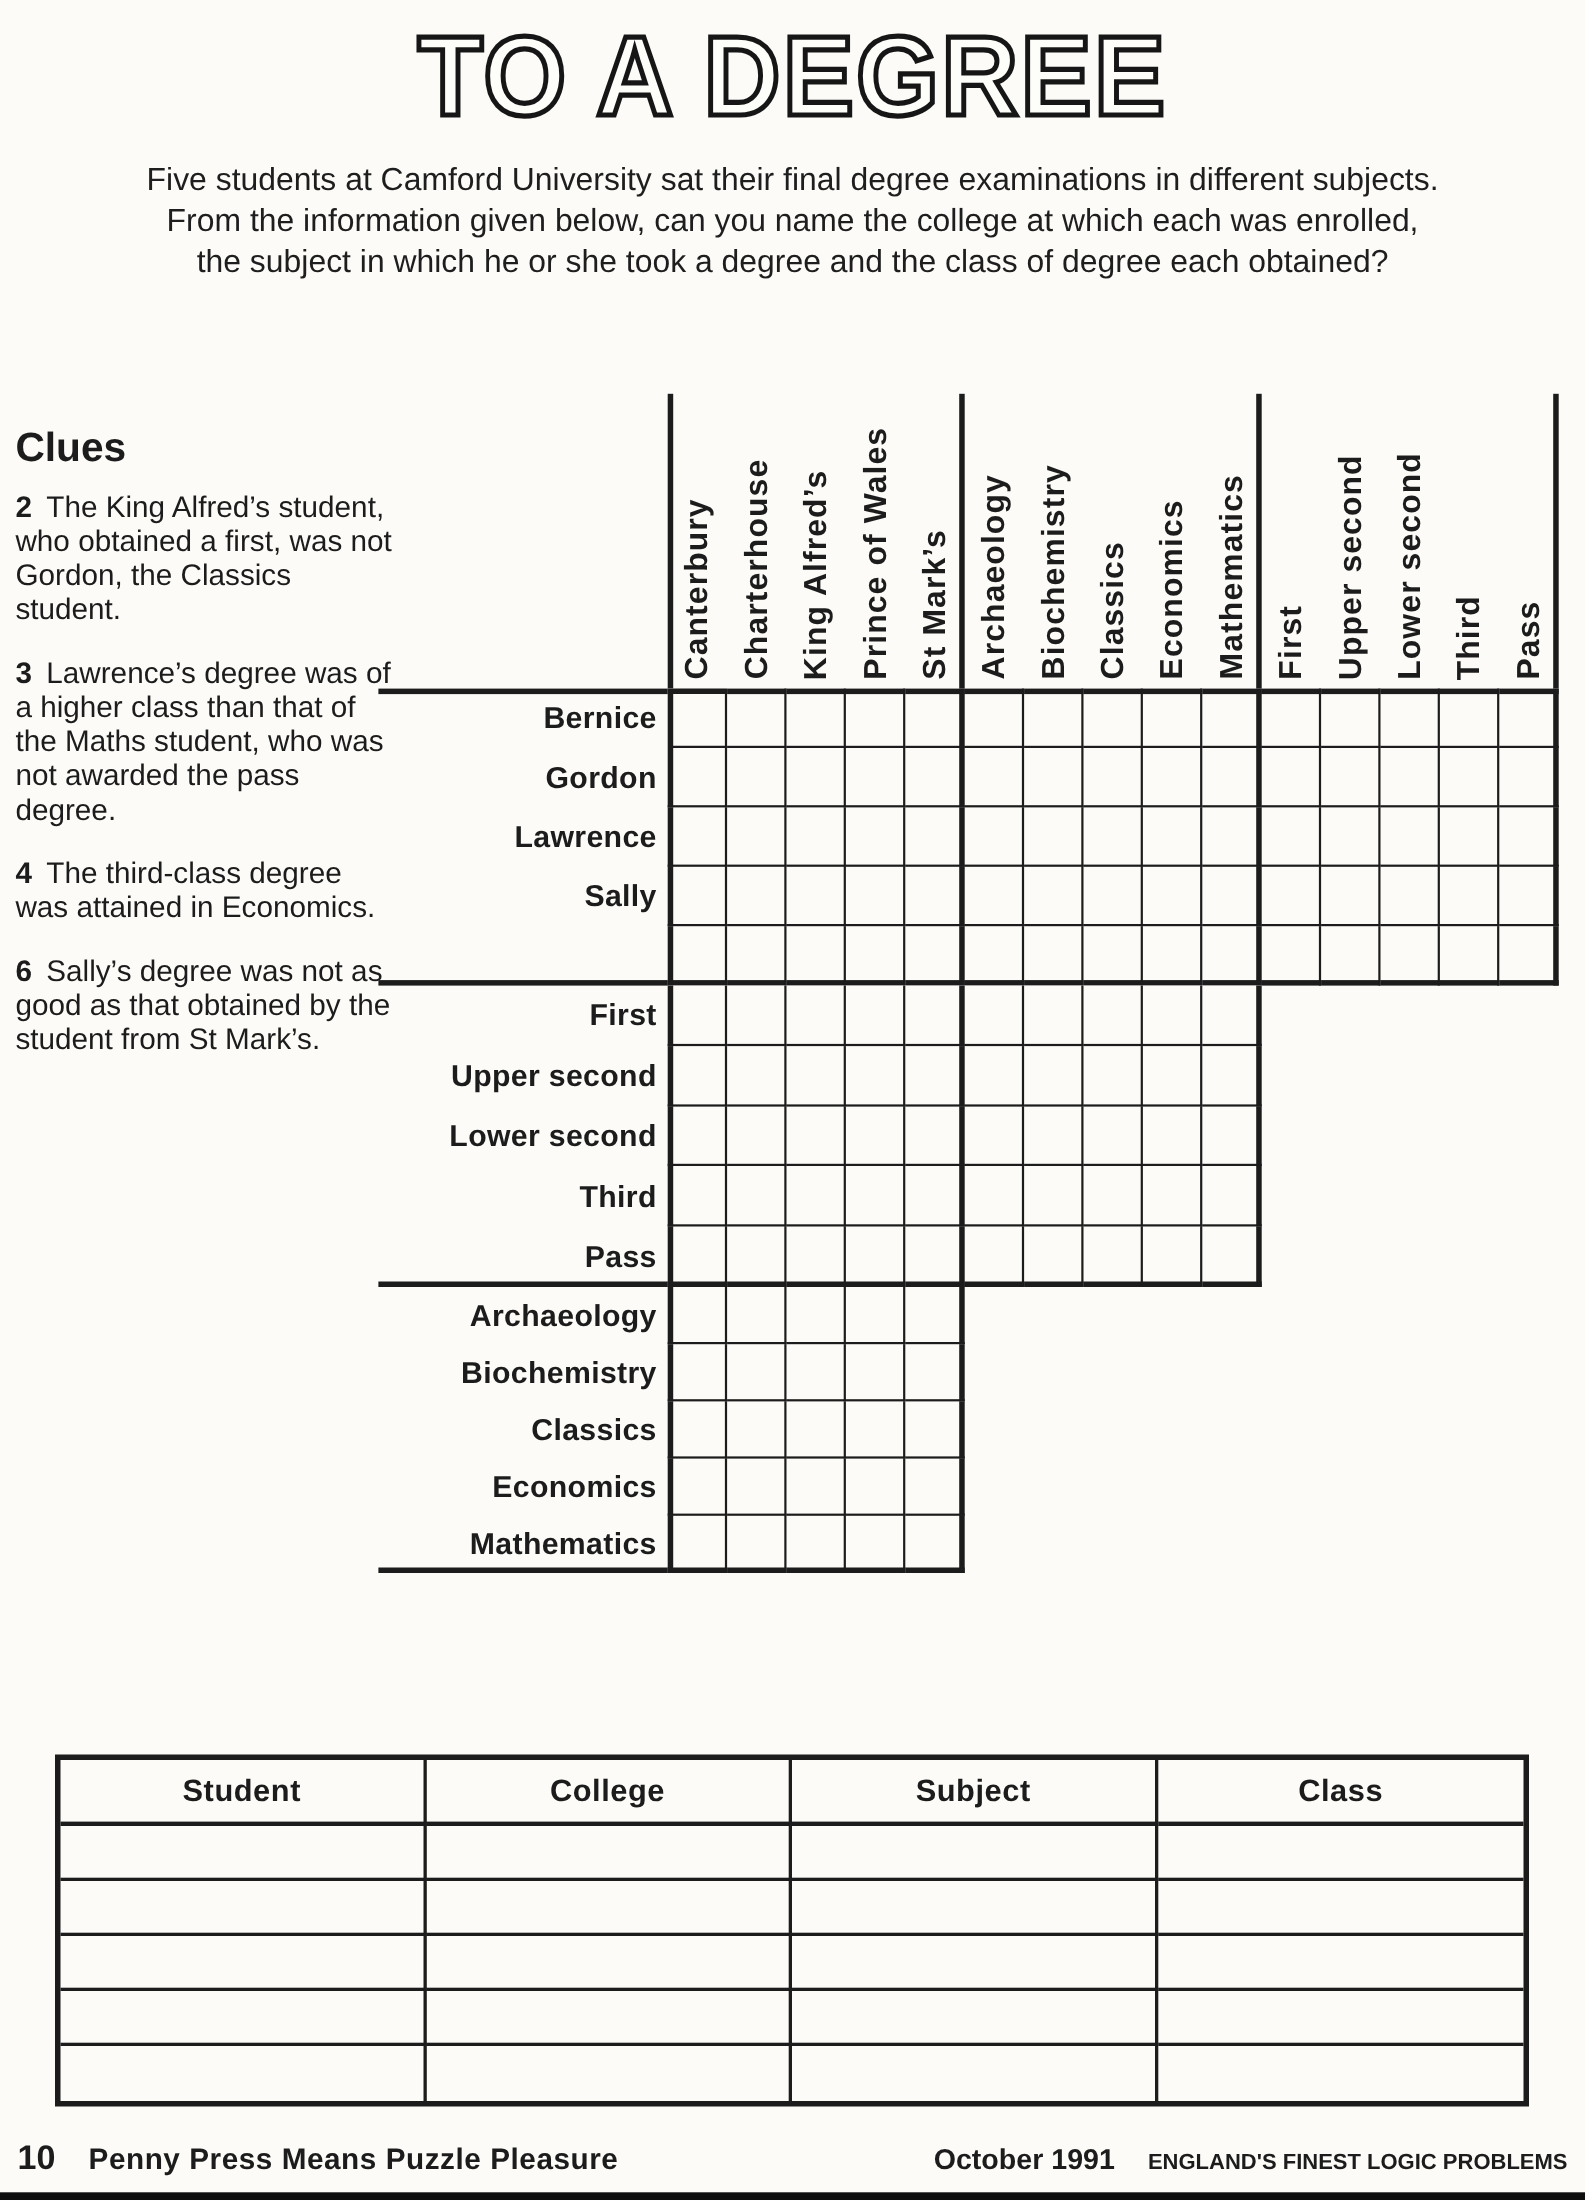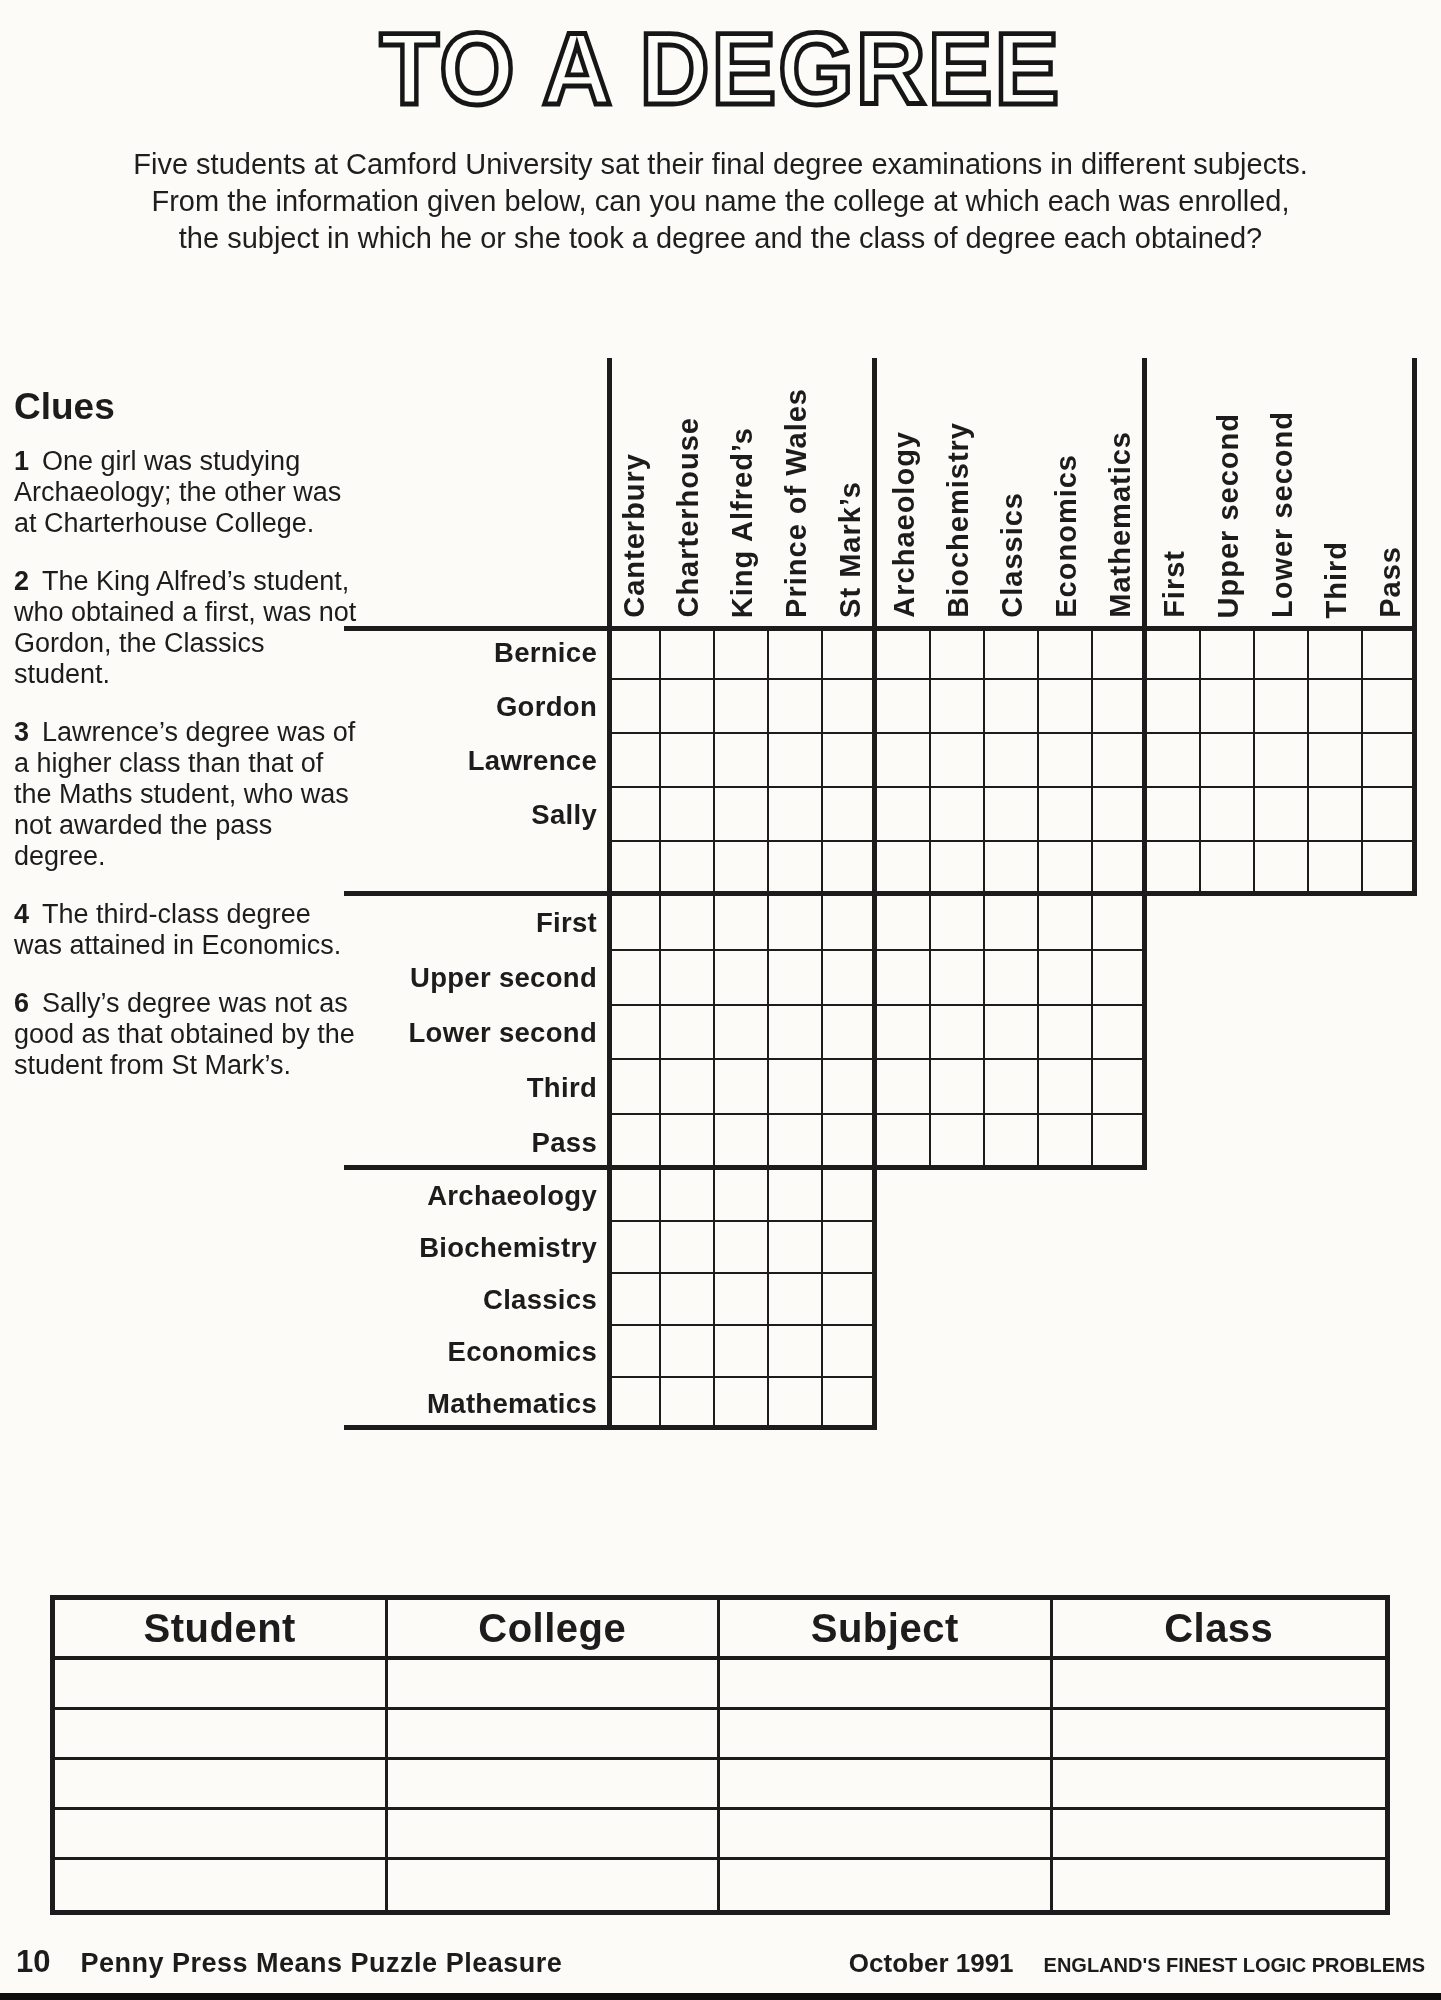--- a/index.html
+++ b/index.html
@@ -75,21 +75,21 @@
 
   
   #answer-grid{
     position:absolute;left:50px;top:1595px;width:1340px;box-sizing:border-box;
     display:grid;grid-template-columns:repeat(4,1fr);grid-template-rows:60px repeat(5,50px);
     border:5px solid var(--ink);background:var(--paper);
   }
   .hc{
     box-sizing:border-box;border-right:3px solid var(--ink);border-bottom:4px solid var(--ink);
     display:flex;align-items:center;justify-content:center;
-    font-weight:bold;font-size:40px;letter-spacing:0.5px;
+    font-weight:bold;font-size:28px;letter-spacing:0.5px;
   }
   .hc.lc{border-right:none;}
   .ac{box-sizing:border-box;border-right:3px solid var(--ink);border-bottom:3px solid var(--ink);}
   .ac.lc{border-right:none;}
   .ac.lr{border-bottom:none;}
 
   
   .footer{
     position:absolute;top:1944px;left:0;right:0;padding:0 16px;
     display:flex;justify-content:space-between;align-items:baseline;
@@ -111,21 +111,20 @@
 
   <div class="intro">
     <div>Five students at Camford University sat their final degree examinations in different subjects.</div>
     <div>From the information given below, can you name the college at which each was enrolled,</div>
     <div>the subject in which he or she took a degree and the class of degree each obtained?</div>
   </div>
 
   <div class="clues">
     <h2>Clues</h2>
     <div id="clues-list">
-        <p class="clue"><b>1</b><span>One girl was studying Archaeology; the other was at Charterhouse College.</span></p>
         <p class="clue"><b>2</b><span>The King Alfred’s student, who obtained a first, was not Gordon, the Classics student.</span></p>
         <p class="clue"><b>3</b><span>Lawrence’s degree was of a higher class than that of the Maths student, who was not awarded the pass degree.</span></p>
         <p class="clue"><b>4</b><span>The third-class degree was attained in Economics.</span></p>
         <p class="clue"><b>6</b><span>Sally’s degree was not as good as that obtained by the student from St Mark’s.</span></p>
       </div>
   </div>
 
   <div>
     <div id="col-headers">
         <div class="hcell">

